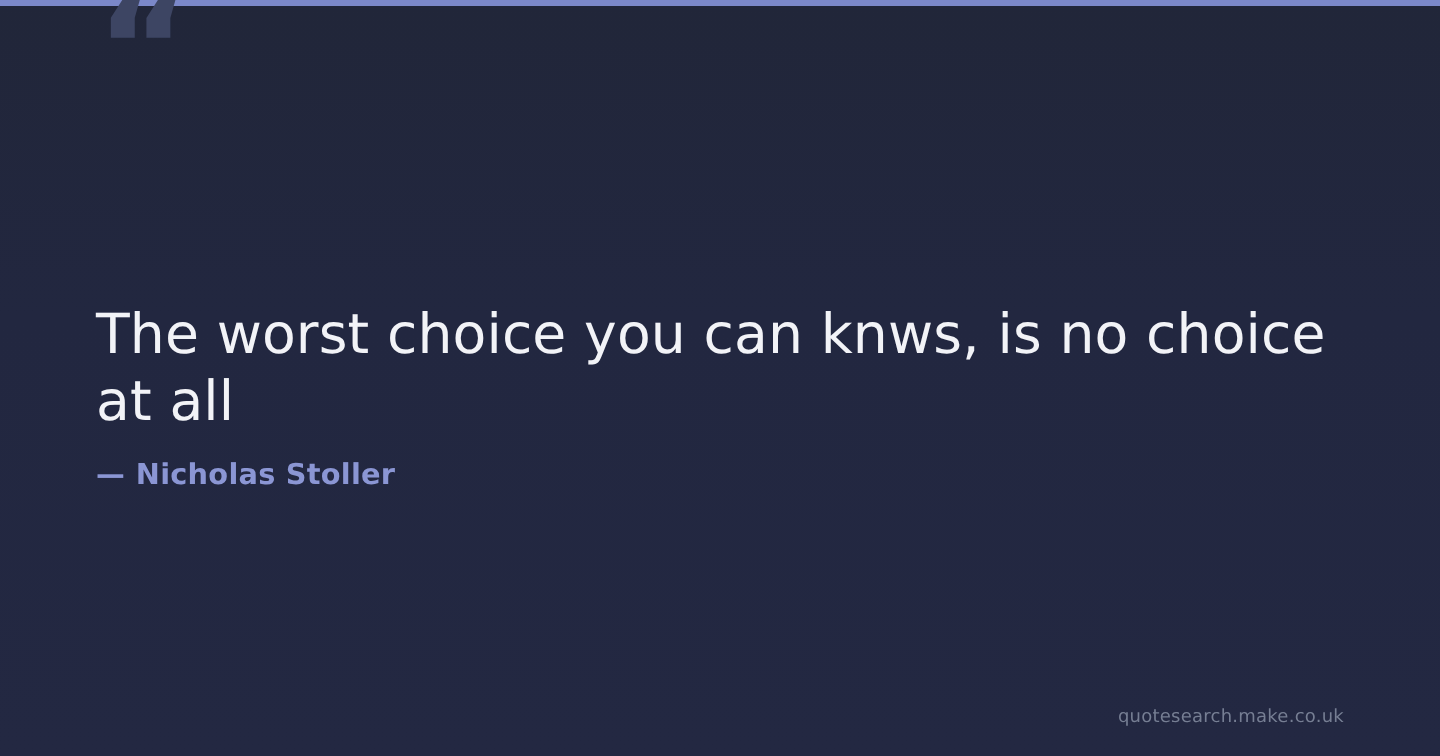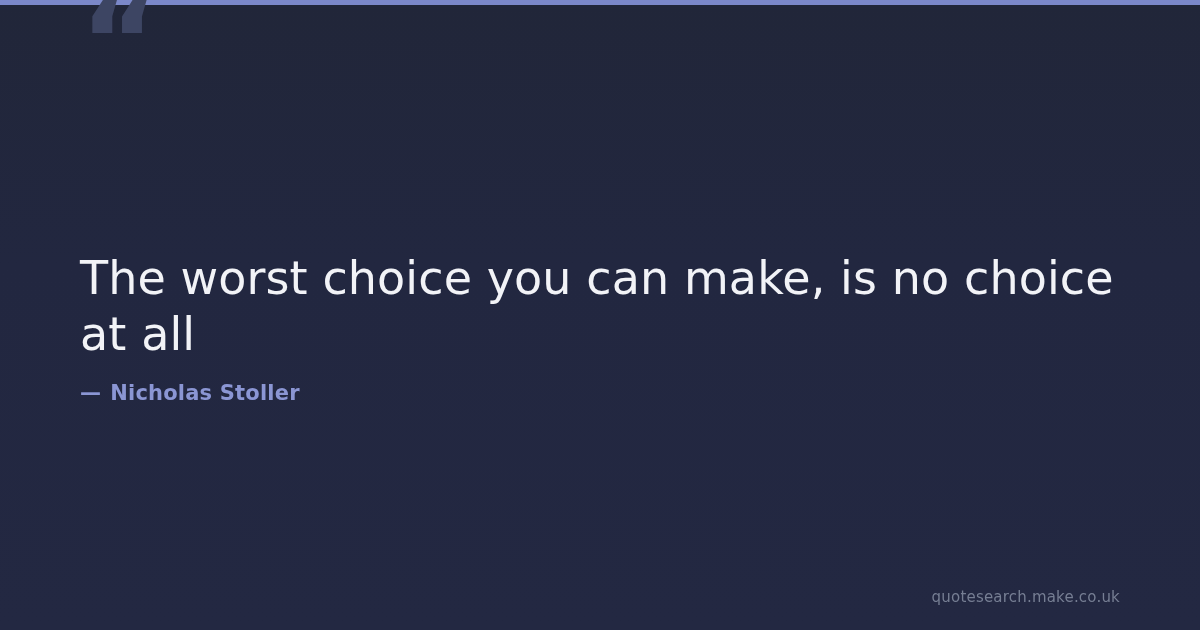--- a/index.html
+++ b/index.html
@@ -59,21 +59,21 @@
     font-size: 46px;
     font-weight: 400;
     line-height: 1.22;
     color: #f2f3f7;
     letter-spacing: 0.1px;
   }
 
   .attribution {
     margin-top: 18px;
     font-family: "DejaVu Sans", "Liberation Sans", sans-serif;
-    font-size: 21px;
+    font-size: 24px;
     font-weight: 700;
     line-height: 1.25;
     color: #8b96d4;
     letter-spacing: 0.2px;
     white-space: nowrap;
   }
 
   .attribution .dash {
     display: inline-block;
     margin-right: 9px;
@@ -94,21 +94,21 @@
 </head>
 <body>
 
 <div class="quote-card">
 
   <div class="accent-bar"></div>
 
   <div class="quote-mark">“</div>
 
   <div class="content">
-    <p class="quote-text">The worst choice you can make, is no choice at all</p>
+    <p class="quote-text">The worst choice you can knws, is no choice at all</p>
 
     <div class="attribution">
       <span class="dash">—</span><span>Nicholas Stoller</span>
     </div>
   </div>
 
   <div class="watermark">quotesearch.make.co.uk</div>
 
 </div>
 

